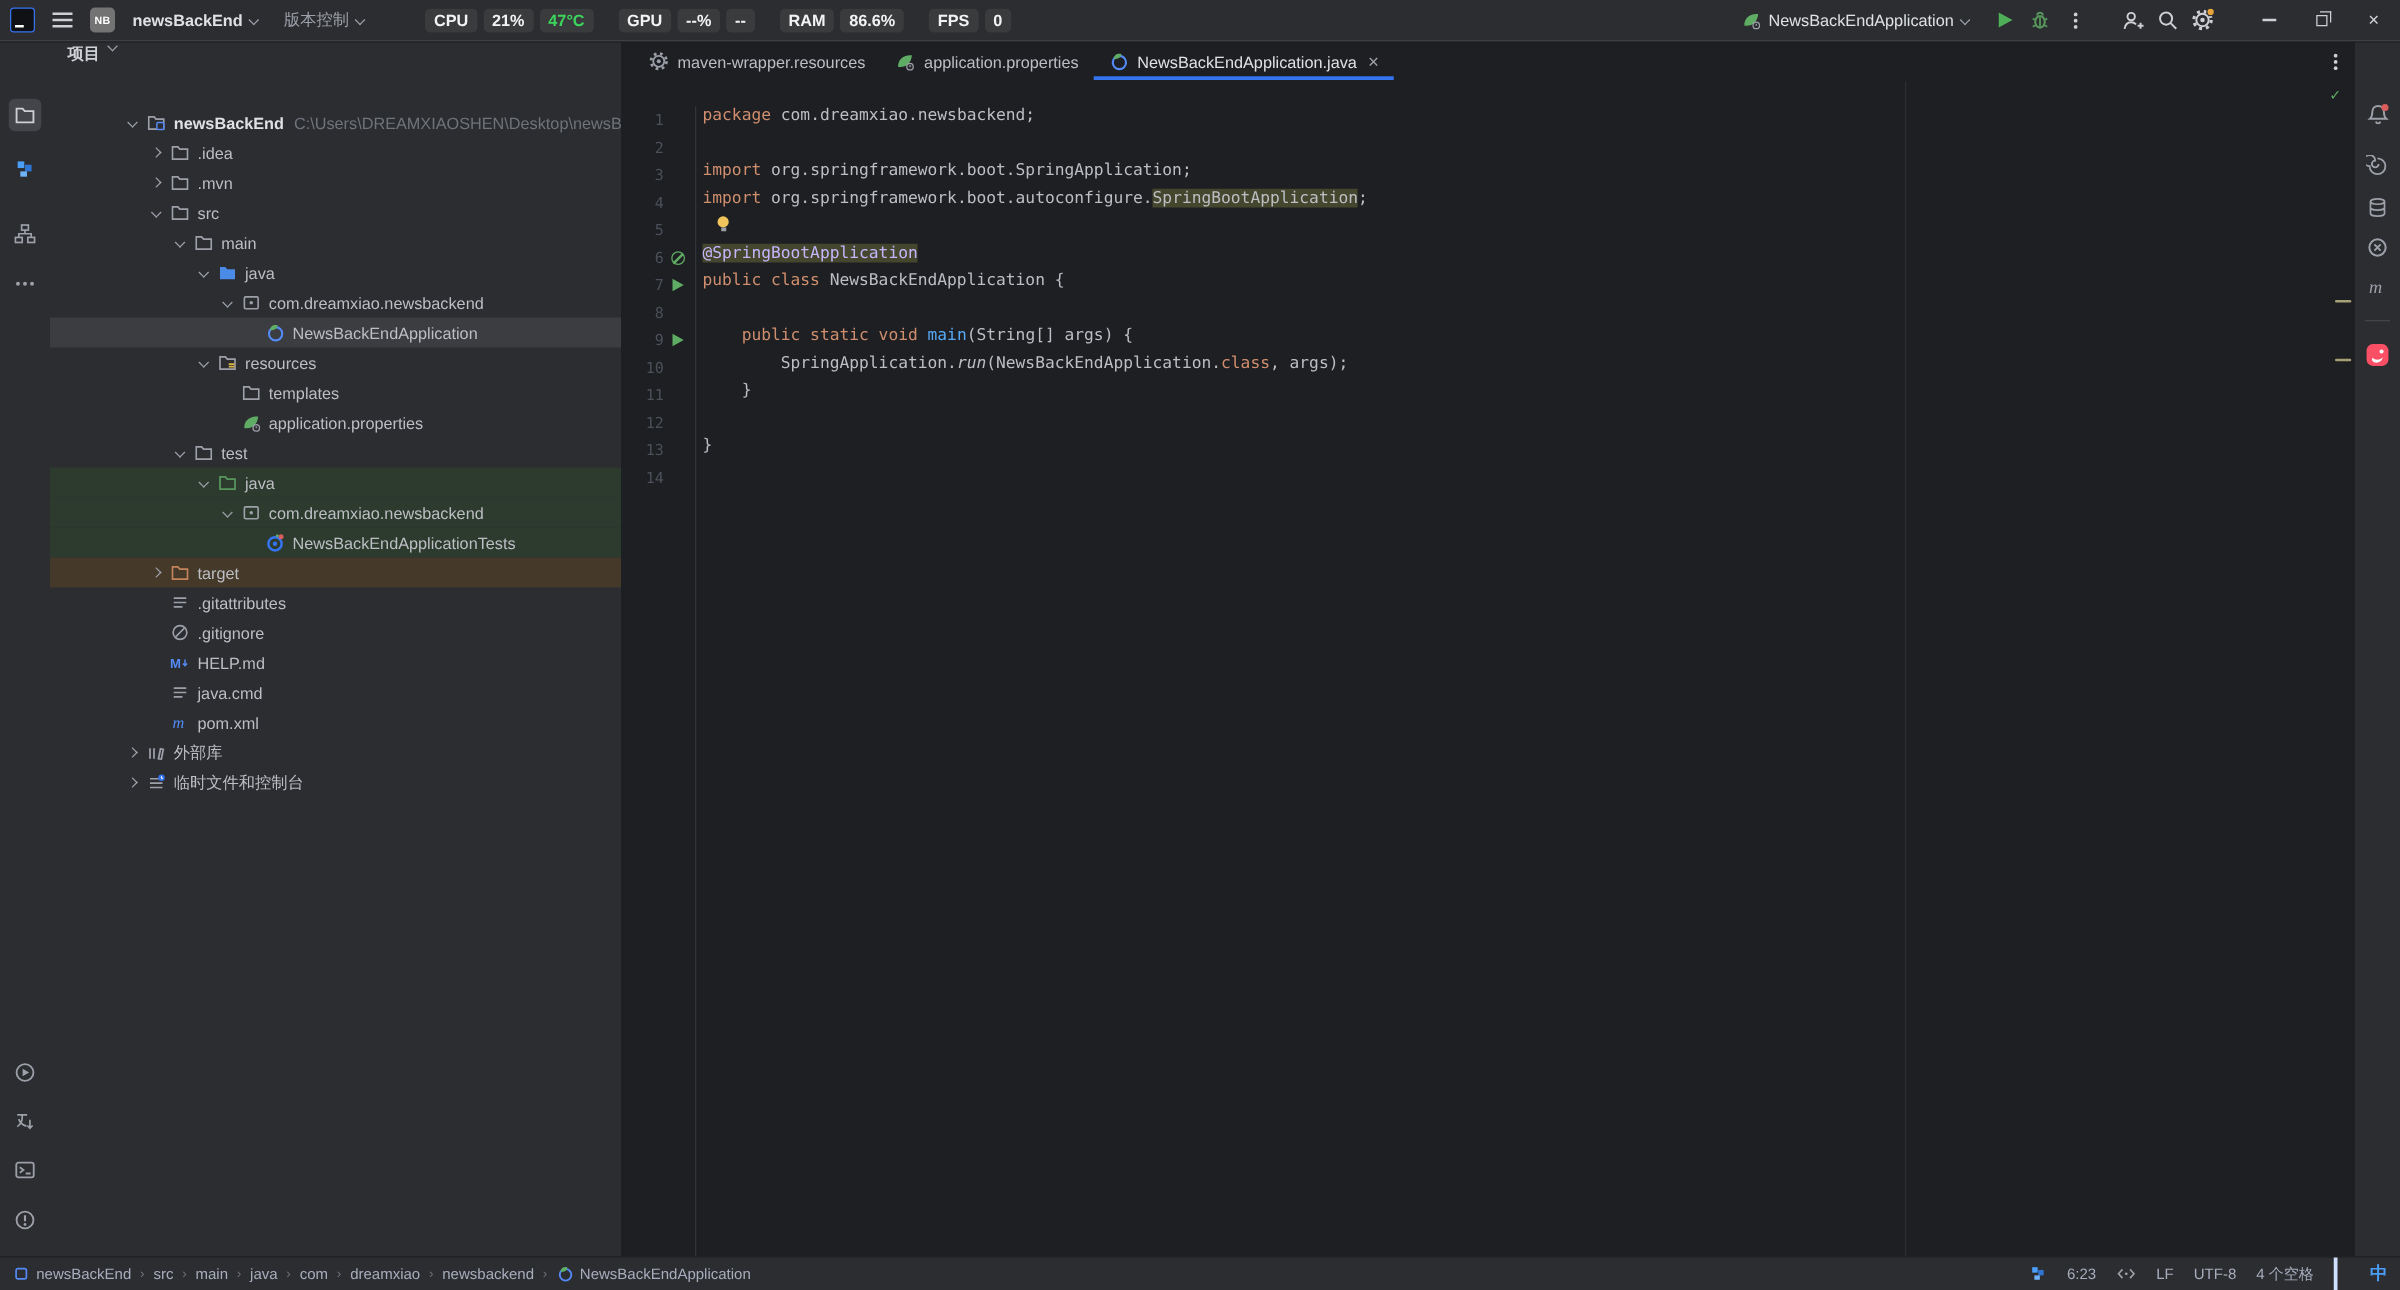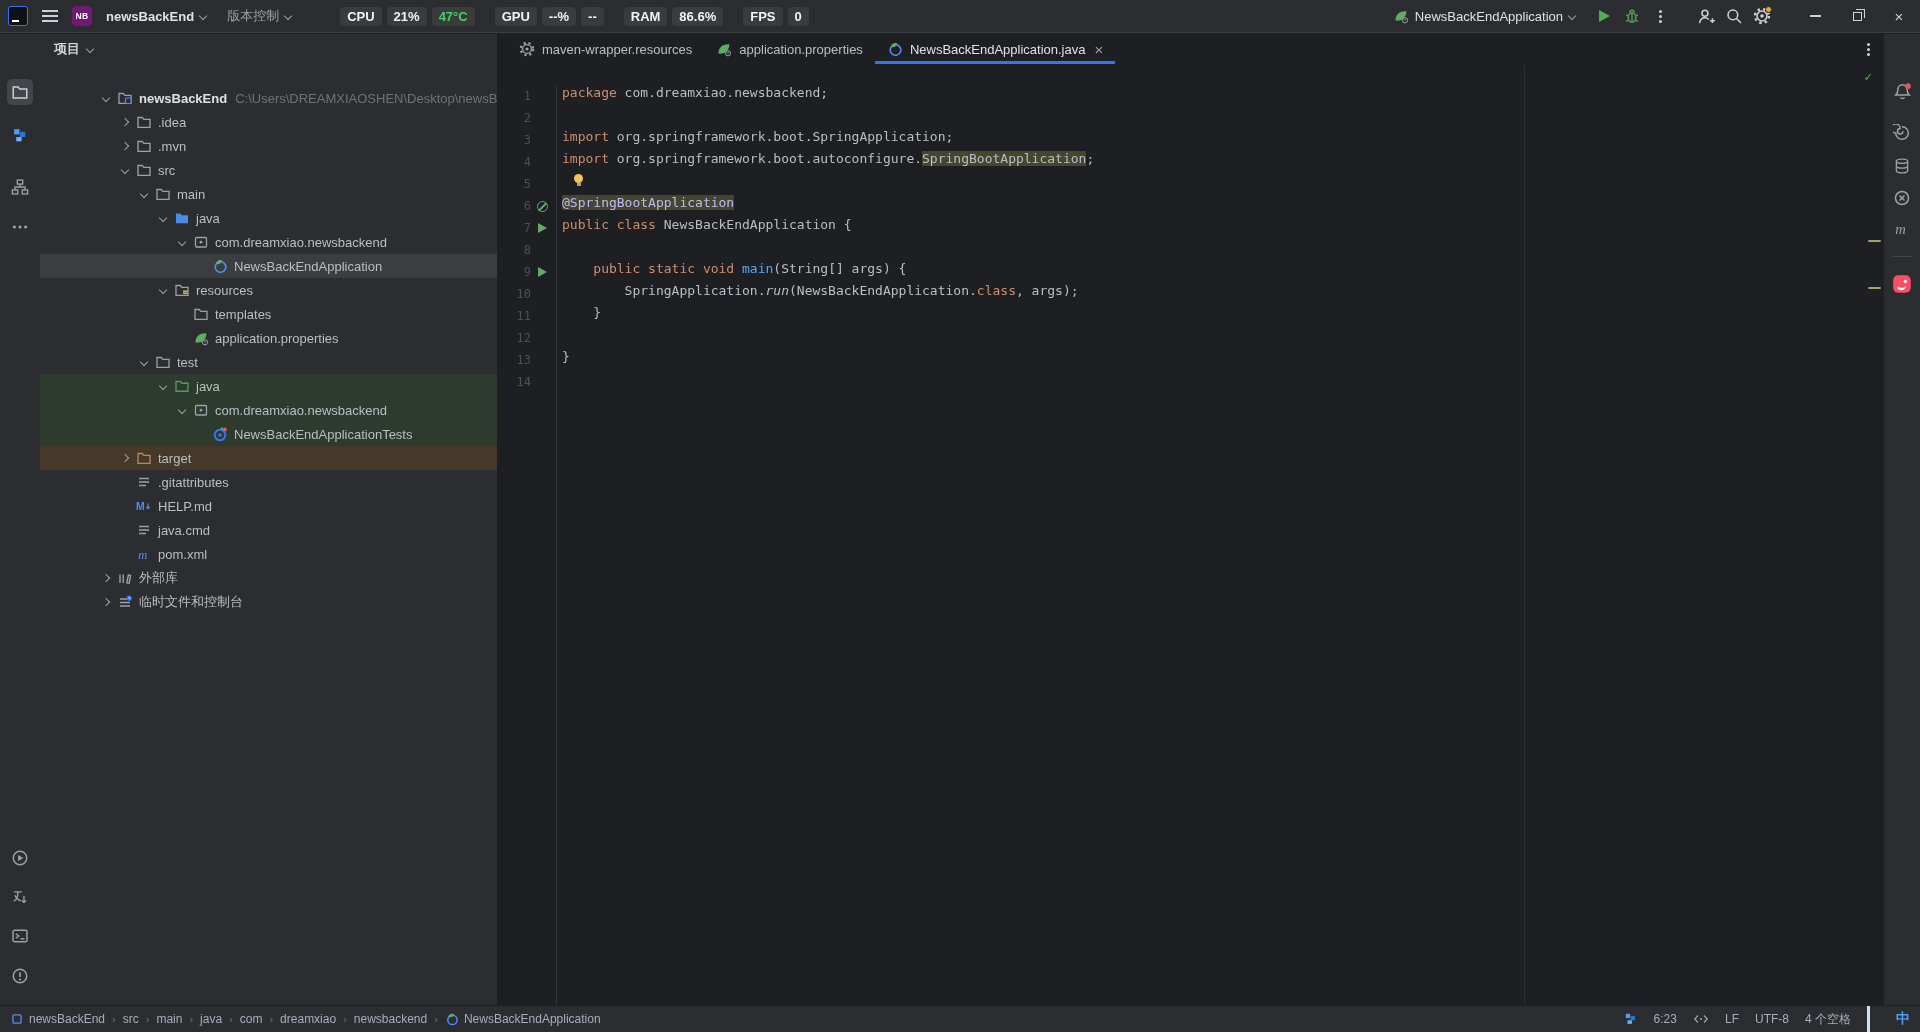--- a/index.html
+++ b/index.html
@@ -9,21 +9,21 @@
 
   
   .titlebar { position:absolute; top:0; left:0; right:0; height:33px; background:#2b2d30;
     border-bottom:1px solid #3d3f42; display:flex; align-items:center; padding:0 0 0 8px; z-index:5;}
   .tb-left { display:flex; align-items:center; gap:14px; }
   .idea-logo { width:20px; height:20px; border-radius:3px; background:#101114; position:relative; border:1px solid #3574f0; }
   .idea-logo::after { content:""; position:absolute; left:3px; bottom:3px; width:7px; height:2px; background:#fff; }
   .hamburger { width:16px; height:12px; display:inline-block; position:relative; cursor:pointer;}
   .hamburger::before { content:""; position:absolute; left:0; top:0; width:16px; height:1.6px; background:#ced0d6;
     box-shadow:0 5px 0 #ced0d6, 0 10px 0 #ced0d6; }
-  .nb-badge { width:20px; height:20px; border-radius:4px; background:#701a75; color:#fff; font-size:8.5px;
+  .nb-badge { width:20px; height:20px; border-radius:4px; background:#737373; color:#fff; font-size:8.5px;
     font-weight:bold; display:flex; align-items:center; justify-content:center; letter-spacing:.3px; }
   .tb-project { display:flex; align-items:center; gap:6px; color:#dfe1e5; font-size:13px; font-weight:600; cursor:pointer;}
   .tb-vcs { display:flex; align-items:center; gap:6px; color:#9da0a8; font-size:13px; margin-left:6px; cursor:pointer;}
   .chev-down { width:7px; height:7px; display:inline-block; position:relative; }
   .chev-down::after { content:""; position:absolute; left:0; top:0; width:5px; height:5px;
     border-right:1.4px solid #9da0a8; border-bottom:1.4px solid #9da0a8; transform:rotate(45deg); }
   .perf { display:flex; align-items:center; gap:5px; margin-left:48px; }
   .perf .pill { background:#3a3b3d; border-radius:4px; padding:2px 7px; font-size:13px; font-weight:bold; color:#f2f3f5; }
   .perf .pill.green { color:#3dd65c; }
   .perf .gap { width:10px; }
@@ -46,21 +46,21 @@
   
   .stripe-left { position:absolute; left:0; top:34px; bottom:27px; width:40px; background:#2b2d30; z-index:3;}
   .stripe-right { position:absolute; right:0; top:34px; bottom:27px; width:36px; background:#2b2d30; z-index:3;}
   .stripe-icon { position:absolute; left:50%; transform:translateX(-50%); width:26px; height:26px; border-radius:5px;
     display:flex; align-items:center; justify-content:center; cursor:pointer; }
   .stripe-icon.active { background:#43454a; }
   .stripe-divider { position:absolute; left:50%; transform:translateX(-50%); width:20px; height:1px; background:#43454a; }
 
   
   .project-panel { position:absolute; left:40px; top:34px; width:457px; bottom:27px; background:#2b2d30; overflow:hidden; }
-  .panel-header { height:30px; display:flex; align-items:center; padding-left:14px; gap:7px; font-size:13px; color:#cfd1d6; font-weight:600;}
+  .panel-header { height:30px; display:flex; align-items:flex-start; padding-left:14px; gap:7px; font-size:13px; color:#cfd1d6; font-weight:600;}
   .tree { padding-top:22px; font-size:13px; }
   .trow { height:24px; display:flex; align-items:center; white-space:nowrap; overflow:hidden; cursor:pointer; }
   .trow.bg-selected { background:#3b3d41; }
   .trow.bg-test { background:#2d3b2e; }
   .trow.bg-excluded { background:#45392a; }
   .trow .chev { width:17px; height:24px; position:relative; flex:none; }
   .trow .chev.open::after { content:""; position:absolute; left:3px; top:9px; width:5px; height:5px;
     border-right:1.4px solid #9da0a8; border-bottom:1.4px solid #9da0a8; transform:rotate(45deg); }
   .trow .chev.closed::after { content:""; position:absolute; left:3px; top:9px; width:5px; height:5px;
     border-right:1.4px solid #9da0a8; border-bottom:1.4px solid #9da0a8; transform:rotate(-45deg); }
@@ -461,20 +461,30 @@
             <svg width="16" height="16" viewBox="0 0 16 16">
               <path d="M3 4.5h10M3 8h10M3 11.5h7" stroke="#9da0a8" stroke-width="1.3"></path>
             </svg>
           </span>
           <span class="lbl ">.gitattributes</span>
         </div>
         <div class="trow " style="padding-left:79px">
           <span class="chev "></span>
           <span class="icon">
             <svg width="16" height="16" viewBox="0 0 16 16">
+              <circle cx="8" cy="8" r="5.5" fill="none" stroke="#9da0a8" stroke-width="1.3"></circle>
+              <path d="M4.5 11.5 L11.5 4.5" stroke="#9da0a8" stroke-width="1.3"></path>
+            </svg>
+          </span>
+          <span class="lbl ">.gitignore</span>
+        </div>
+        <div class="trow " style="padding-left:79px">
+          <span class="chev "></span>
+          <span class="icon">
+            <svg width="16" height="16" viewBox="0 0 16 16">
               <text x="0" y="12" font-size="10.5" font-weight="bold" fill="#548af7" font-family="Liberation Sans, sans-serif">M</text>
               <path d="M12 5.5v5M10.3 8.8 12 10.6l1.7-1.8" stroke="#548af7" stroke-width="1.2" fill="none"></path>
             </svg>
           </span>
           <span class="lbl ">HELP.md</span>
         </div>
         <div class="trow " style="padding-left:79px">
           <span class="chev "></span>
           <span class="icon">
             <svg width="16" height="16" viewBox="0 0 16 16">

